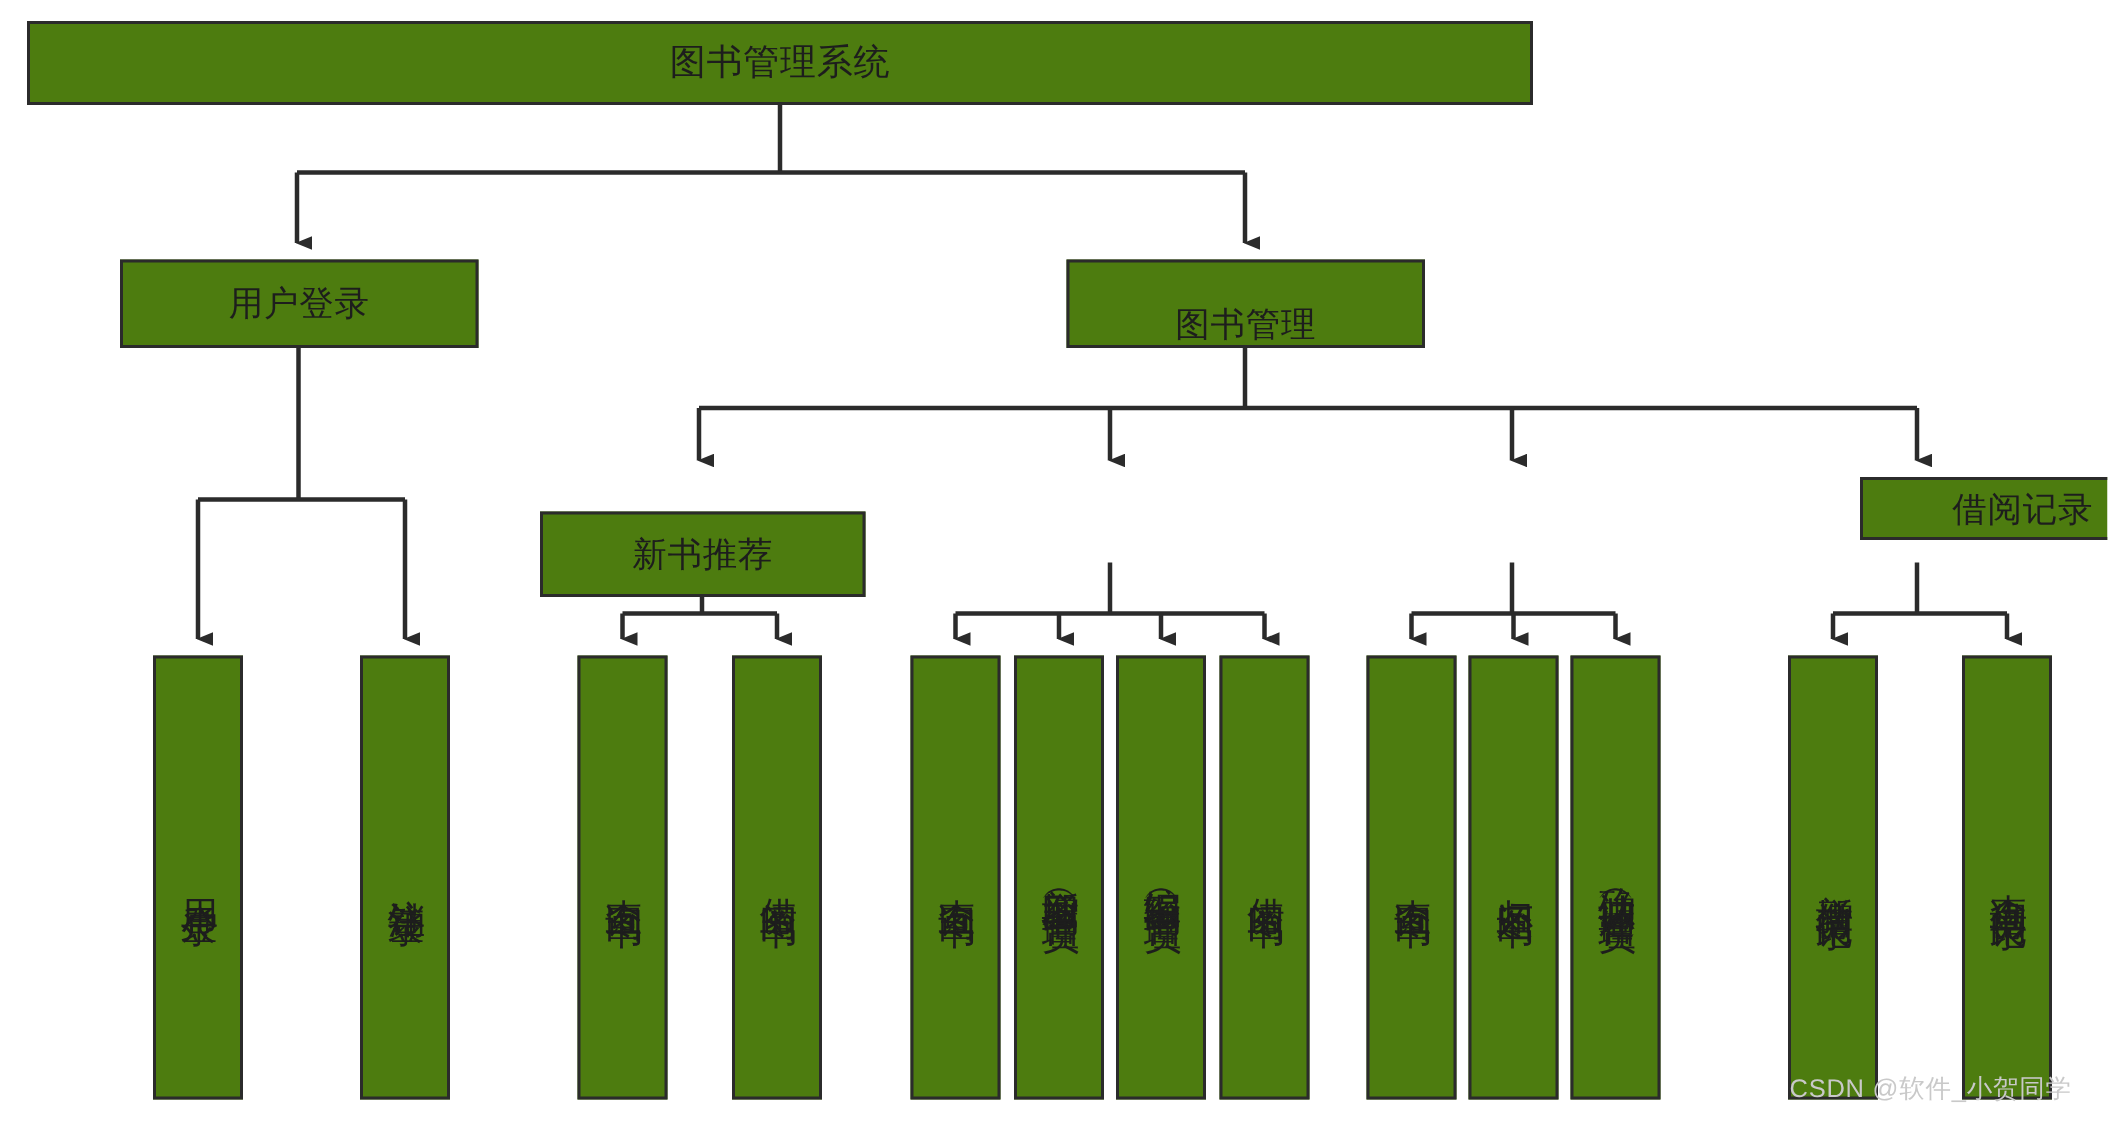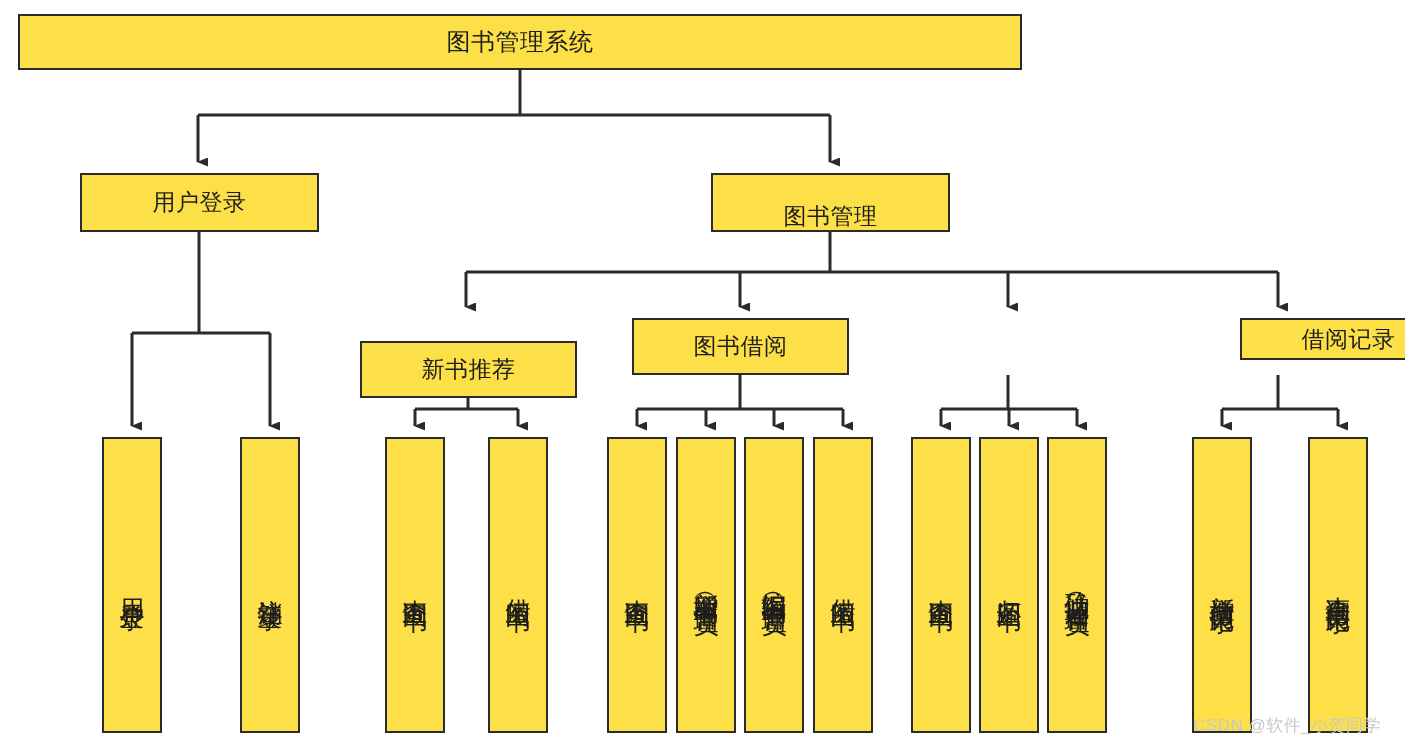--- a/index.html
+++ b/index.html
@@ -22,21 +22,21 @@
     position: absolute;
     left: 0;
     top: 0;
     width: 1405px;
     height: 747px;
     pointer-events: none;
   }
   .node {
     position: absolute;
     box-sizing: border-box;
-    background: #fde047;
+    background: #4d7c0f;
     border: 2px solid #2b2b2b;
     display: flex;
     align-items: center;
     justify-content: center;
     overflow: hidden;
   }
   .node-label {
     color: #1d1d1d;
     text-align: center;
     line-height: 1.16;
@@ -135,23 +135,20 @@
   <div class="node horiz" style="left:80px; top:173px; width:239px; height:59px;">
     <span class="node-label">用户登录</span>
   </div>
   <div class="node horiz" style="left:711px; top:173px; width:239px; height:59px;align-items:flex-end;">
     <span class="node-label">图书管理</span>
   </div>
 
   <div class="node horiz" style="left:360px; top:318px; width:217px; height:57px;margin-top:23px;">
     <span class="node-label">新书推荐</span>
   </div>
-  <div class="node horiz" style="left:632px; top:318px; width:217px; height:57px;">
-    <span class="node-label">图书借阅</span>
-  </div>
   <div class="node horiz" style="left:1240px; top:318px; width:217px; height:42px;">
     <span class="node-label">借阅记录</span>
   </div>
 
   <div class="node vert" style="left:102px; top:437px; width:60px; height:296px;">
     <span class="node-label">用户登录</span>
   </div>
   <div class="node vert" style="left:240px; top:437px; width:60px; height:296px;">
     <span class="node-label">注销登录</span>
   </div>

